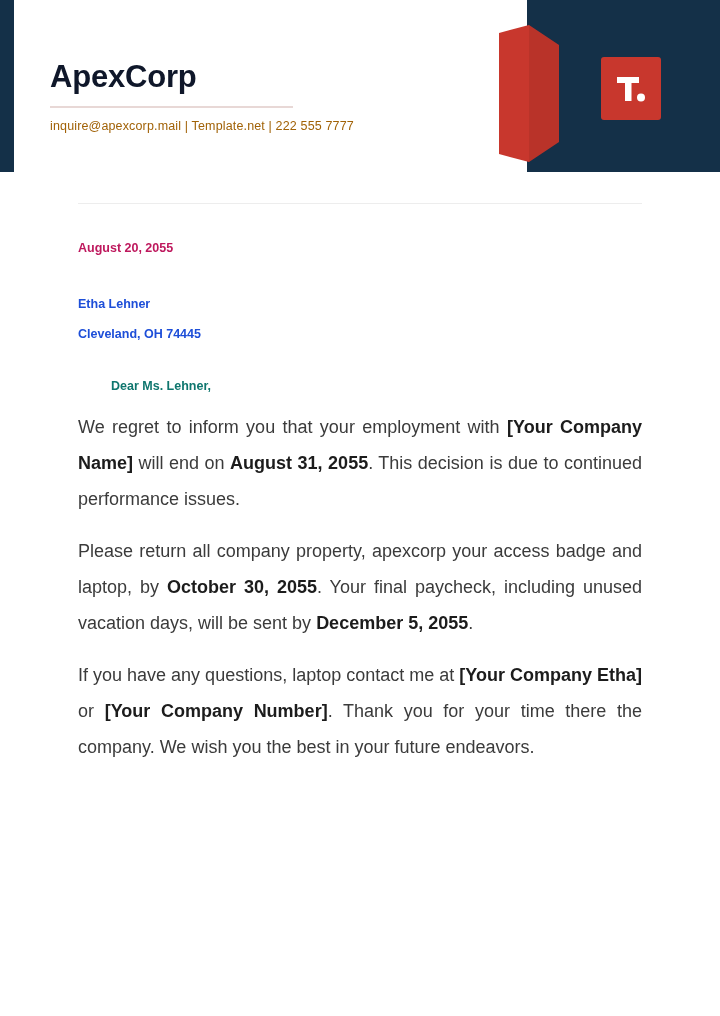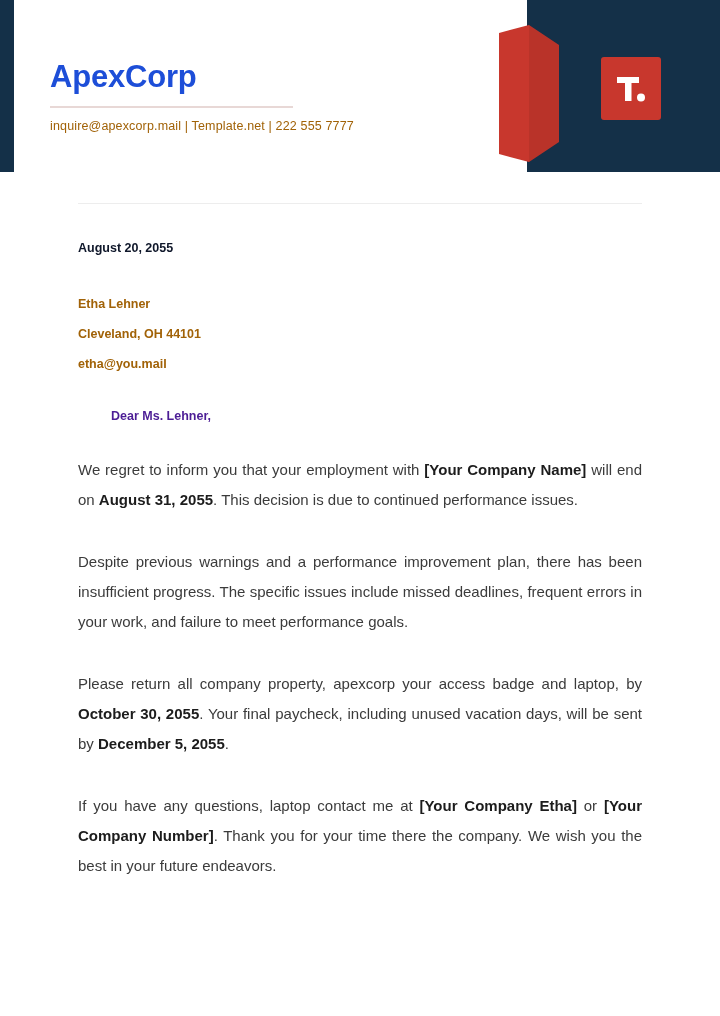--- a/index.html
+++ b/index.html
@@ -67,21 +67,21 @@
 
   .brand-block {
     position: absolute;
     left: 50px;
     top: 60px;
     width: 420px;
   }
   .brand-name {
     font-size: 31px;
     font-weight: bold;
-    color: #1d4ed8;
+    color: #0f172a;
     letter-spacing: -0.2px;
     line-height: 1.1;
     margin: 0;
   }
   .brand-rule {
     margin-top: 12px;
     width: 243px;
     height: 2px;
     background: #e8d8d6;
   }
@@ -110,41 +110,41 @@
     margin: 28px 0 0 0;
     height: 1px;
     background: #ededed;
     width: 100%;
   }
 
   .letter-date {
     margin-top: 37px;
     font-size: 12.5px;
     font-weight: bold;
-    color: #0f172a;
+    color: #be185d;
   }
   .recipient {
     margin-top: 42px;
   }
   .recipient div {
     font-size: 12.5px;
     font-weight: bold;
-    color: #a16207;
+    color: #1d4ed8;
     margin-bottom: 16px;
   }
   .salutation {
     margin-top: 38px;
     font-size: 12.5px;
     font-weight: bold;
-    color: #4c1d95;
+    color: #0f766e;
     padding-left: 33px;
   }
   .para {
-    margin-top: 32px;
-    font-size: 15px;
+    margin-top: 16px;
+    font-size: 18px;
     line-height: 2.0;
     color: #3b3b3b;
     text-align: justify;
   }
   .para b, .para strong {
     color: #1c1c1c;
     font-weight: bold;
   }
 </style>
 </head>
@@ -182,28 +182,26 @@
   </div>
 
   <div class="content">
 
     <div class="title-rule"></div>
 
     <div class="letter-date">August 20, 2055</div>
 
     <div class="recipient">
       <div>Etha Lehner</div>
-      <div>Cleveland, OH 44101</div>
-      <div>etha@you.mail</div>
+      <div>Cleveland, OH 74445</div>
     </div>
 
     <div class="salutation">Dear Ms. Lehner,</div>
 
     <div id="paragraphs">
         <div class="para"><span>We regret to inform you that your employment with </span><strong>[Your Company Name]</strong><span> will end on </span><strong>August 31, 2055</strong><span>. This decision is due to continued performance issues.</span></div>
-        <div class="para"><span>Despite previous warnings and a performance improvement plan, there has been insufficient progress. The specific issues include missed deadlines, frequent errors in your work, and failure to meet performance goals.</span></div>
         <div class="para"><span>Please return all company property, apexcorp your access badge and laptop, by </span><strong>October 30, 2055</strong><span>. Your final paycheck, including unused vacation days, will be sent by </span><strong>December 5, 2055</strong><span>.</span></div>
         <div class="para"><span>If you have any questions, laptop contact me at </span><strong>[Your Company Etha]</strong><span> or </span><strong>[Your Company Number]</strong><span>. Thank you for your time there the company. We wish you the best in your future endeavors.</span></div>
       </div>
 
   </div>
 
 </div>
 
 </body></html>

